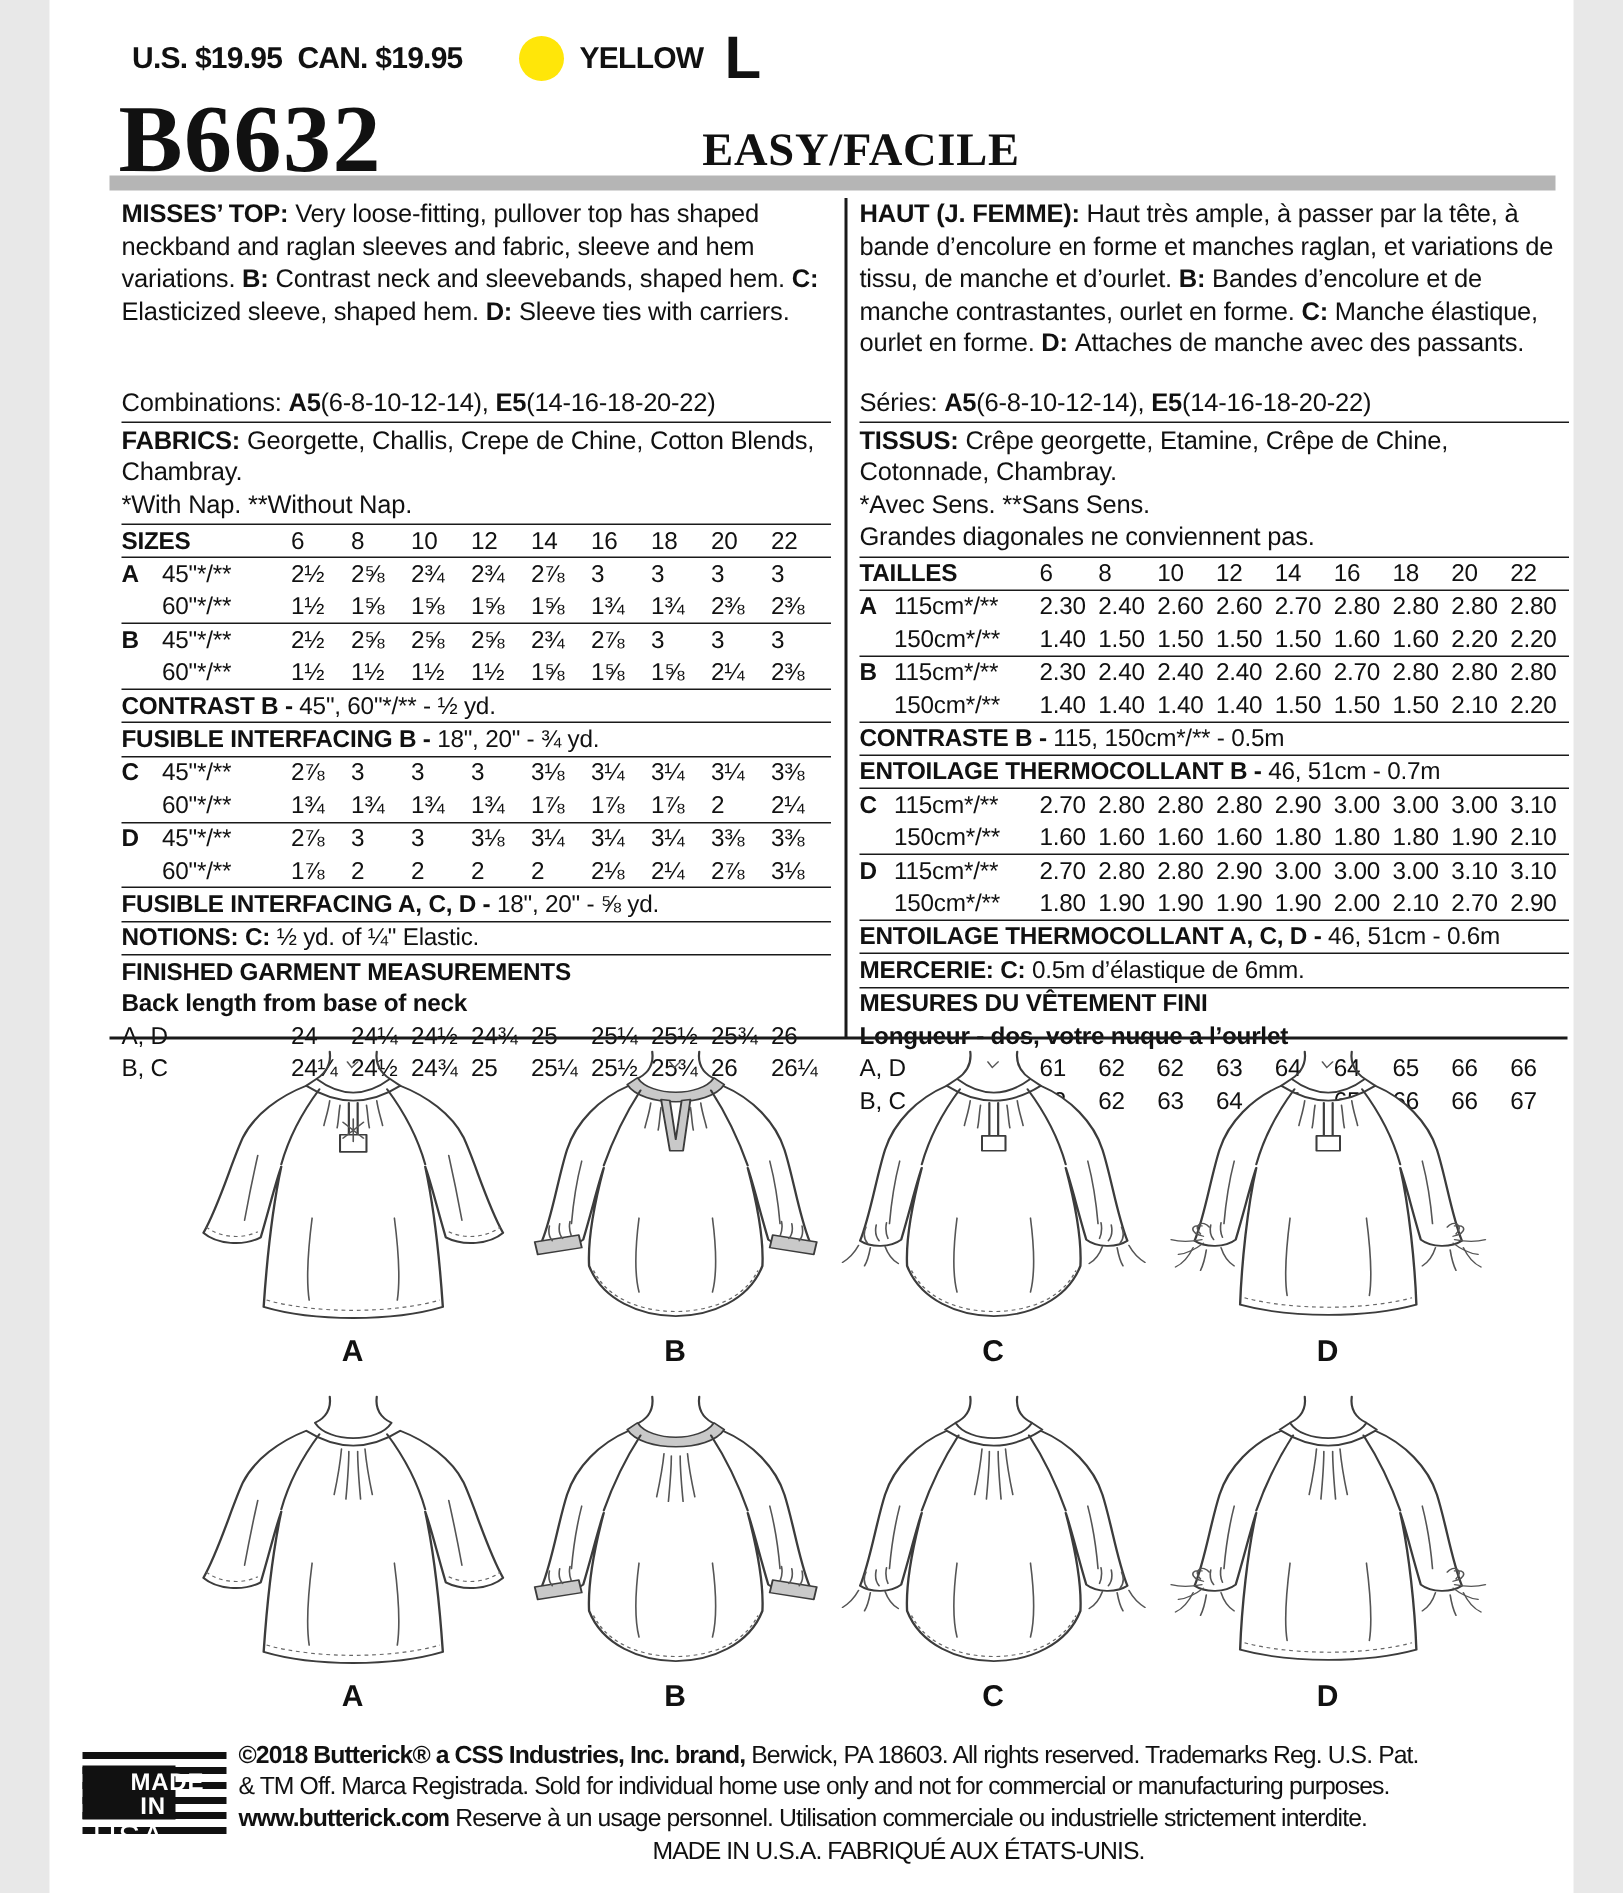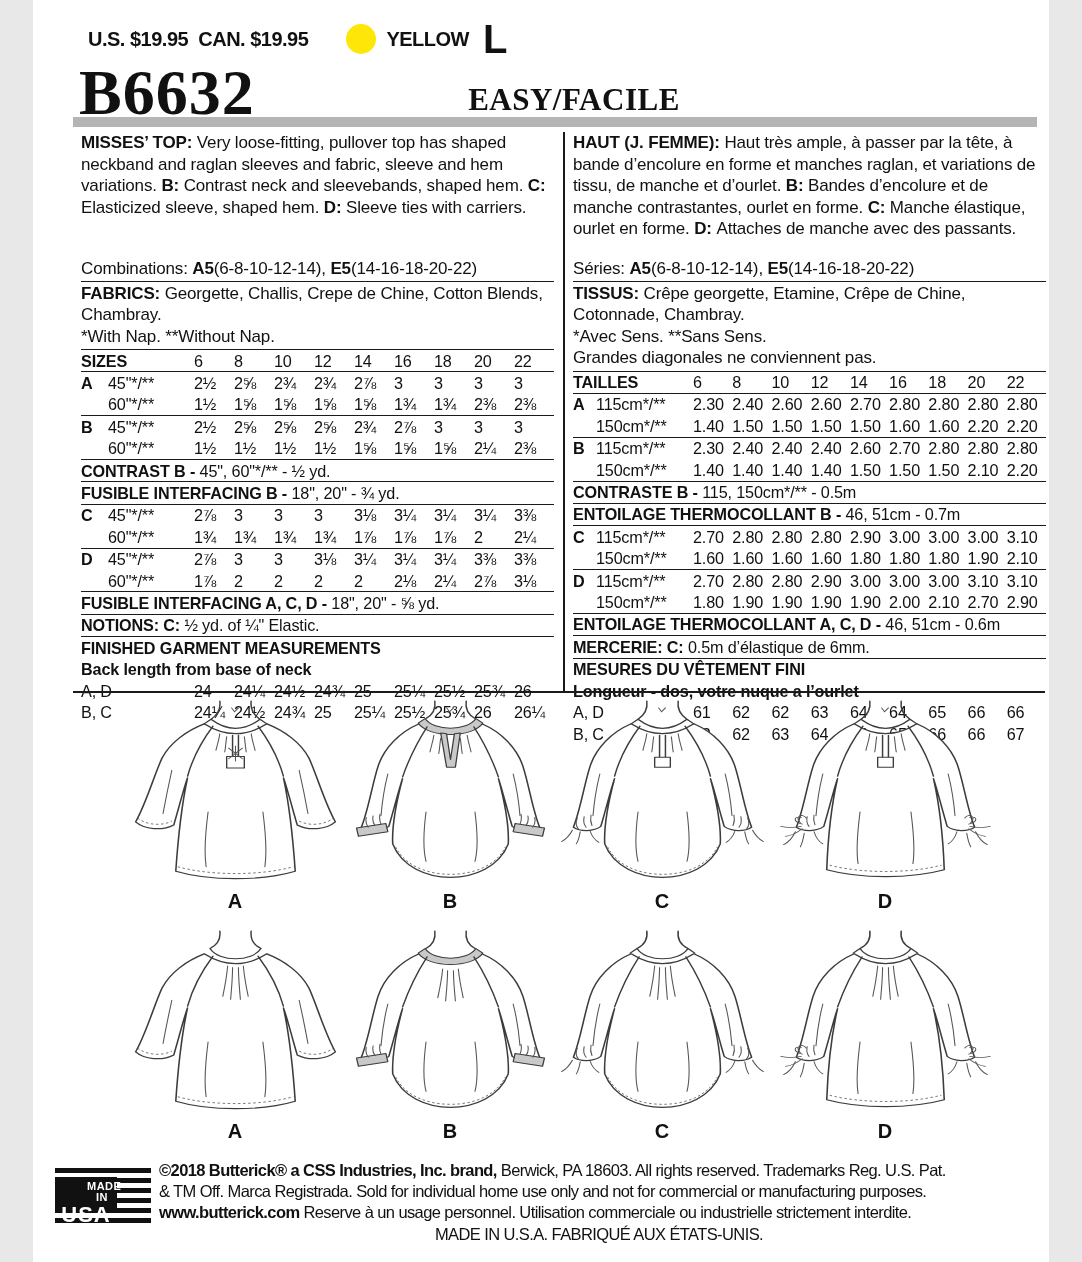--- a/index.html
+++ b/index.html
@@ -47,22 +47,22 @@
   .g-dash{fill:none;stroke:#666;stroke-width:1;stroke-dasharray:2.6 2.6;}
   .g-gray{stroke:#3c3c3c;stroke-width:1.3;stroke-linejoin:round;}
   .g-white{fill:#fff;stroke:#3c3c3c;stroke-width:1.4;stroke-linejoin:round;}
 
   
   .footer{position:absolute;left:0;top:1158px;width:1082px;}
   .usa-logo{position:absolute;left:22px;top:10px;width:96px;height:56px;
             background:repeating-linear-gradient(#111 0 5px,#fff 5px 10px);}
   .usa-box{position:absolute;left:0;top:9px;width:62px;height:36px;background:#111;color:#fff;
            text-align:center;line-height:1;}
-  .usa-box .t1{font-size:11px;font-weight:bold;display:block;margin-top:4px;letter-spacing:0.5px;padding-left:32px;}
-  .usa-box .t2{font-size:22px;font-weight:bold;display:block;margin-top:1px;letter-spacing:1px;}
+  .usa-box .t1{font-size:16px;font-weight:bold;display:block;margin-top:4px;letter-spacing:0.5px;padding-left:32px;}
+  .usa-box .t2{font-size:22px;font-weight:normal;display:block;margin-top:1px;letter-spacing:1px;}
   .footer-text{position:absolute;left:126px;top:2px;width:880px;font-size:16.5px;line-height:21px;
                letter-spacing:-0.6px;font-stretch:condensed;}
   .footer-center{text-align:center;font-weight:normal;margin-top:1px;}
   .recycle{position:absolute;right:8px;top:6px;font-size:56px;line-height:60px;}
 </style>
 </head>
 <body>
 
 <div class="page">
 

